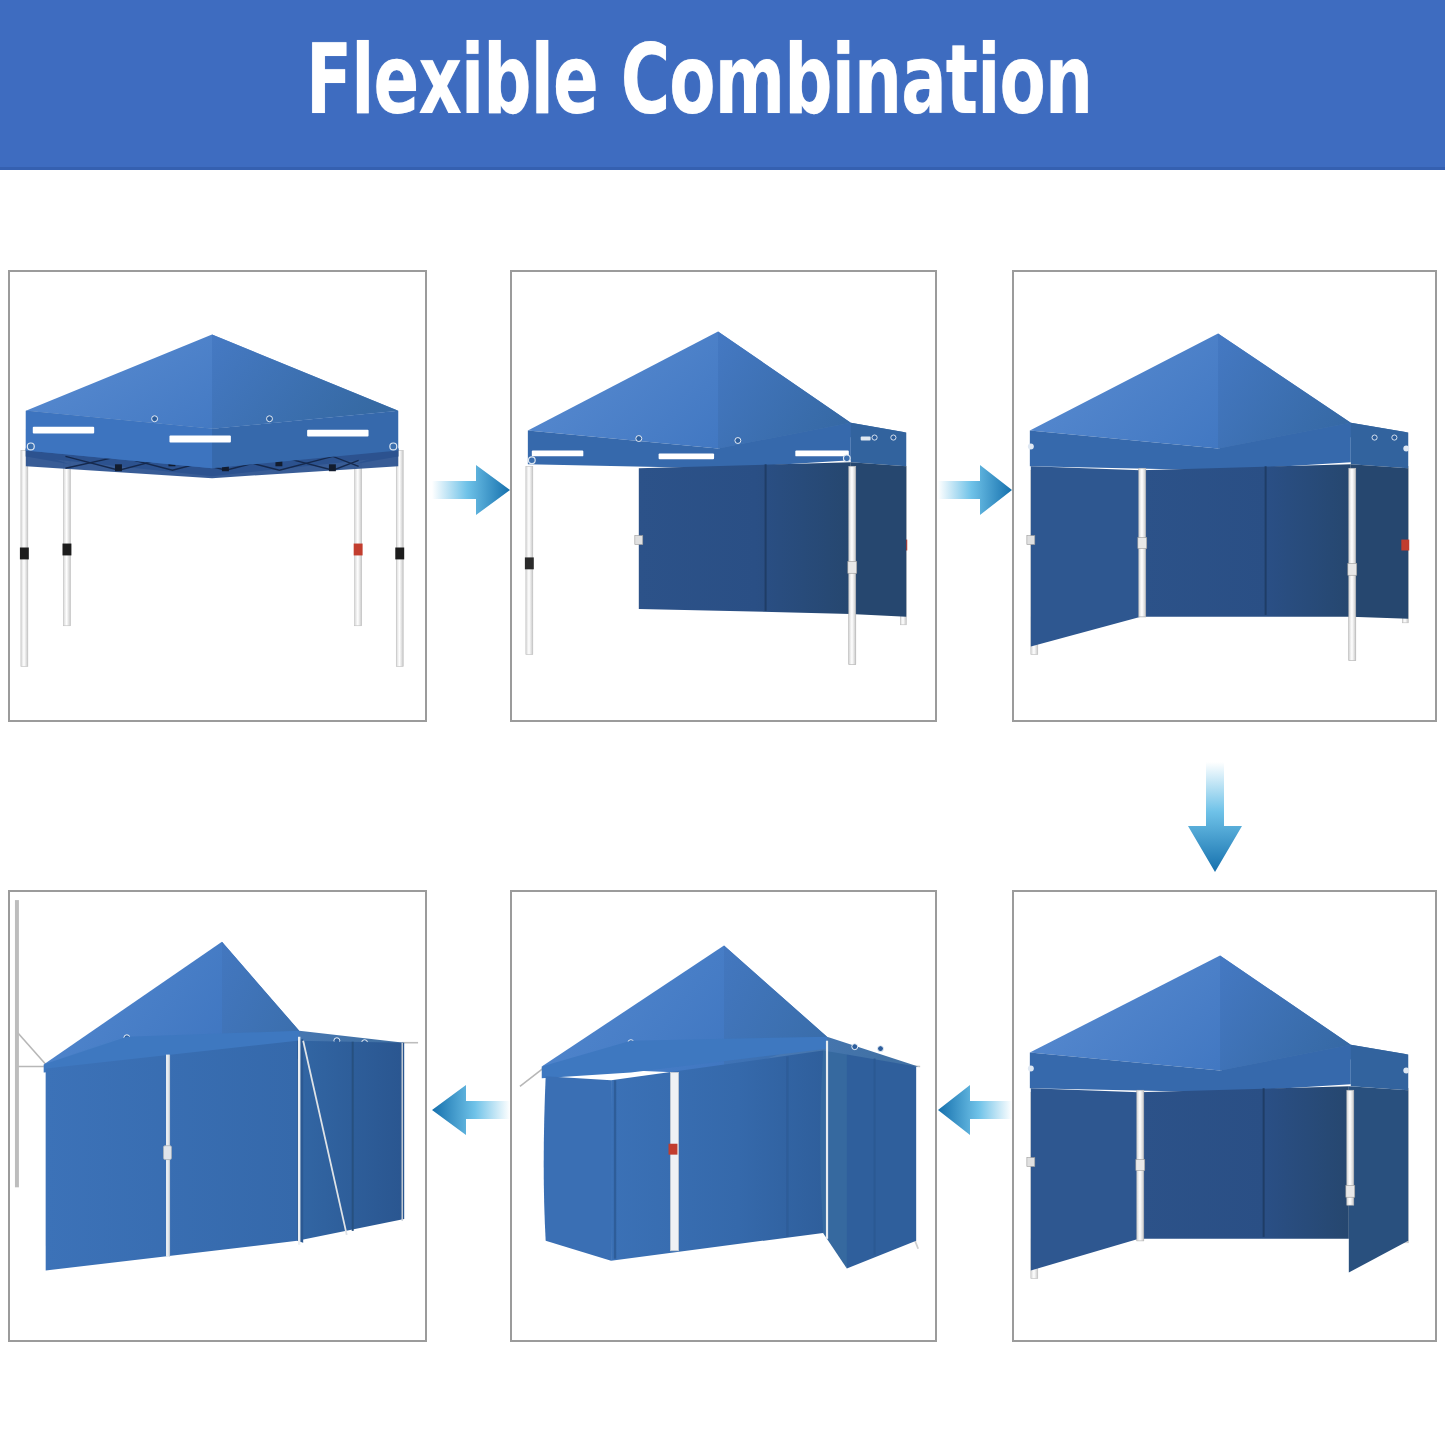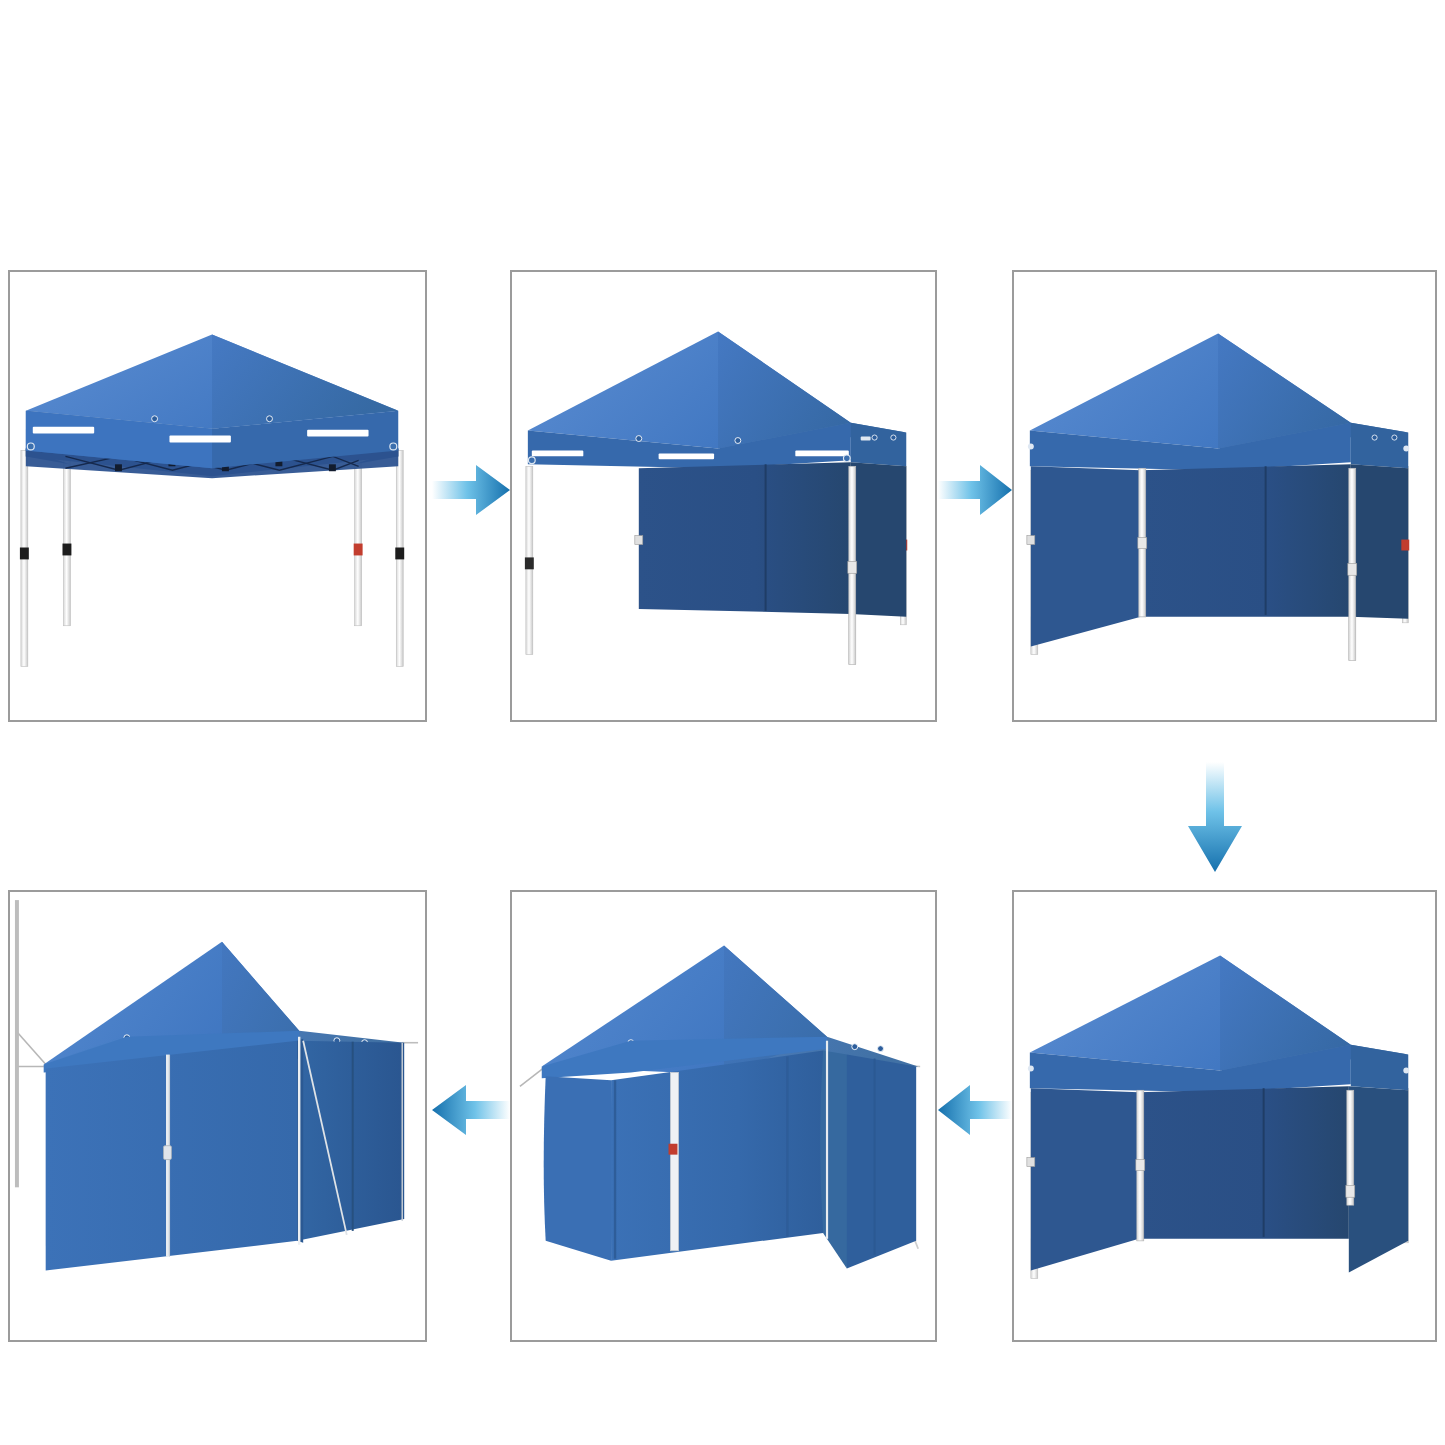--- a/index.html
+++ b/index.html
@@ -64,20 +64,23 @@
   #arrow-2-3 { left: 938px;  top: 455px;  width: 74px;  height: 70px; }
   #arrow-3-6 { left: 1180px; top: 762px;  width: 70px;  height: 110px; }
   #arrow-6-5 { left: 938px;  top: 1075px; width: 74px;  height: 70px; }
   #arrow-5-4 { left: 432px;  top: 1075px; width: 78px;  height: 70px; }
 </style>
 </head>
 <body>
 
 <div id="page">
 
+  <div id="header-banner">
+    <div id="header-title">Flexible Combination</div>
+  </div>
 
   <div class="panel" id="panel-1">
     <svg viewBox="0 0 419 452">
       <defs>
         <linearGradient id="roofL1" x1="0" y1="0" x2="1" y2="0.4">
           <stop offset="0" stop-color="#5b8dd2"></stop>
             <stop offset="1" stop-color="#3d74bf"></stop>
         </linearGradient>
         <linearGradient id="roofR1" x1="0" y1="0" x2="1" y2="0.4">
           <stop offset="0" stop-color="#4478c2"></stop>

